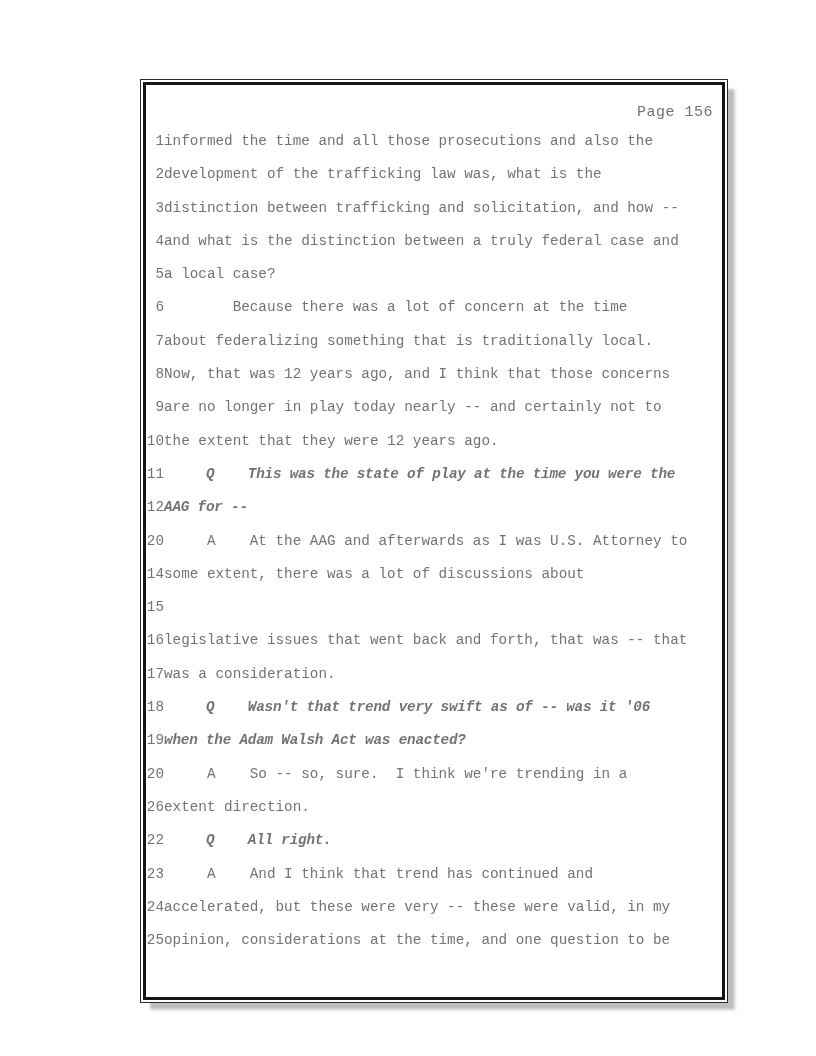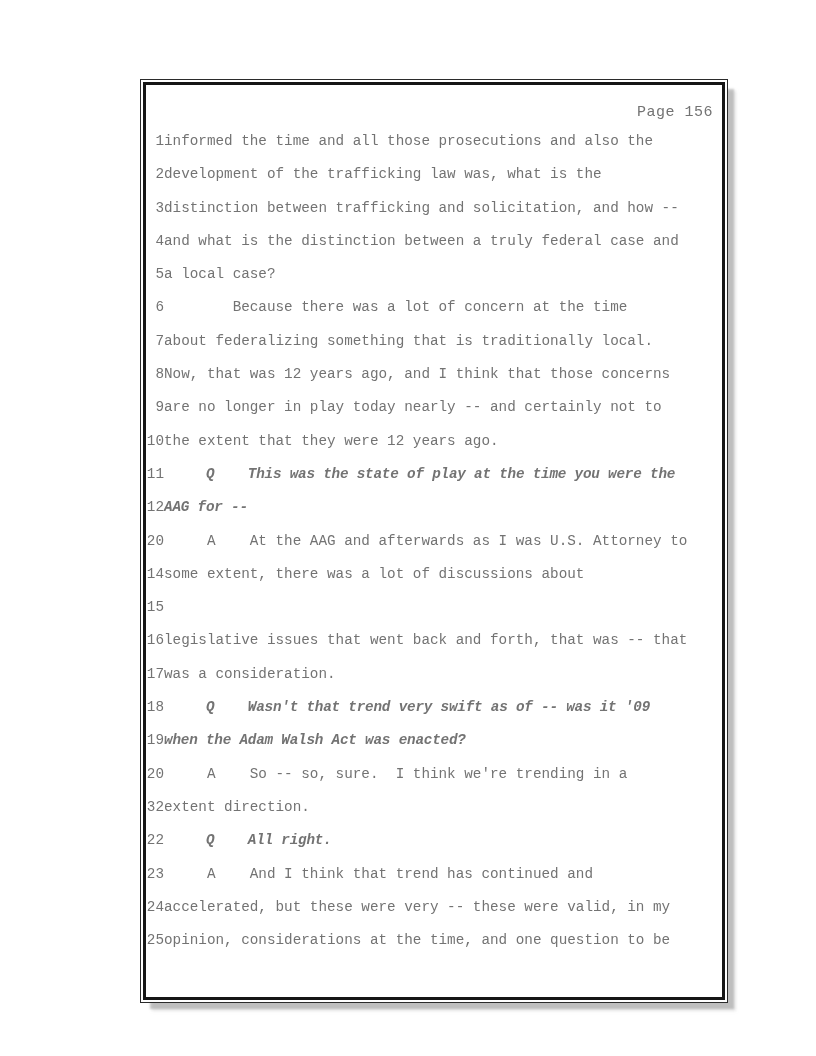--- a/index.html
+++ b/index.html
@@ -146,32 +146,32 @@
           <div class="line">
             <span class="num">16</span>
             <span class="txt">legislative issues that went back and forth, that was -- that</span>
           </div>
           <div class="line">
             <span class="num">17</span>
             <span class="txt">was a consideration.</span>
           </div>
           <div class="line bold">
             <span class="num">18</span>
-            <span class="txt">     Q    Wasn't that trend very swift as of -- was it '09</span>
+            <span class="txt">     Q    Wasn't that trend very swift as of -- was it '06</span>
           </div>
           <div class="line bold">
             <span class="num">19</span>
             <span class="txt">when the Adam Walsh Act was enacted?</span>
           </div>
           <div class="line">
             <span class="num">20</span>
             <span class="txt">     A    So -- so, sure.  I think we're trending in a</span>
           </div>
           <div class="line">
-            <span class="num">32</span>
+            <span class="num">26</span>
             <span class="txt">extent direction.</span>
           </div>
           <div class="line bold">
             <span class="num">22</span>
             <span class="txt">     Q    All right.</span>
           </div>
           <div class="line">
             <span class="num">23</span>
             <span class="txt">     A    And I think that trend has continued and</span>
           </div>

